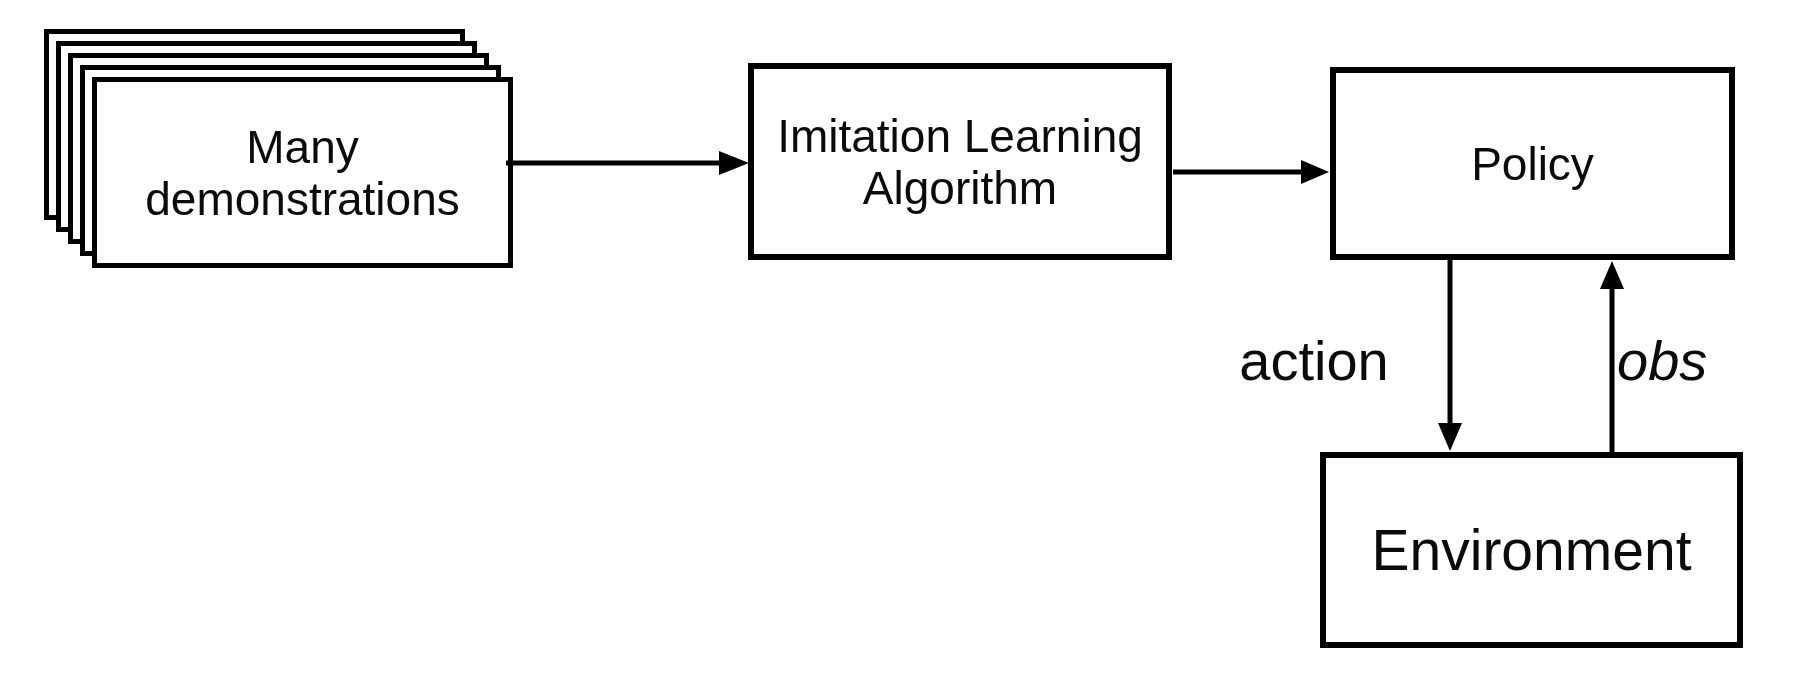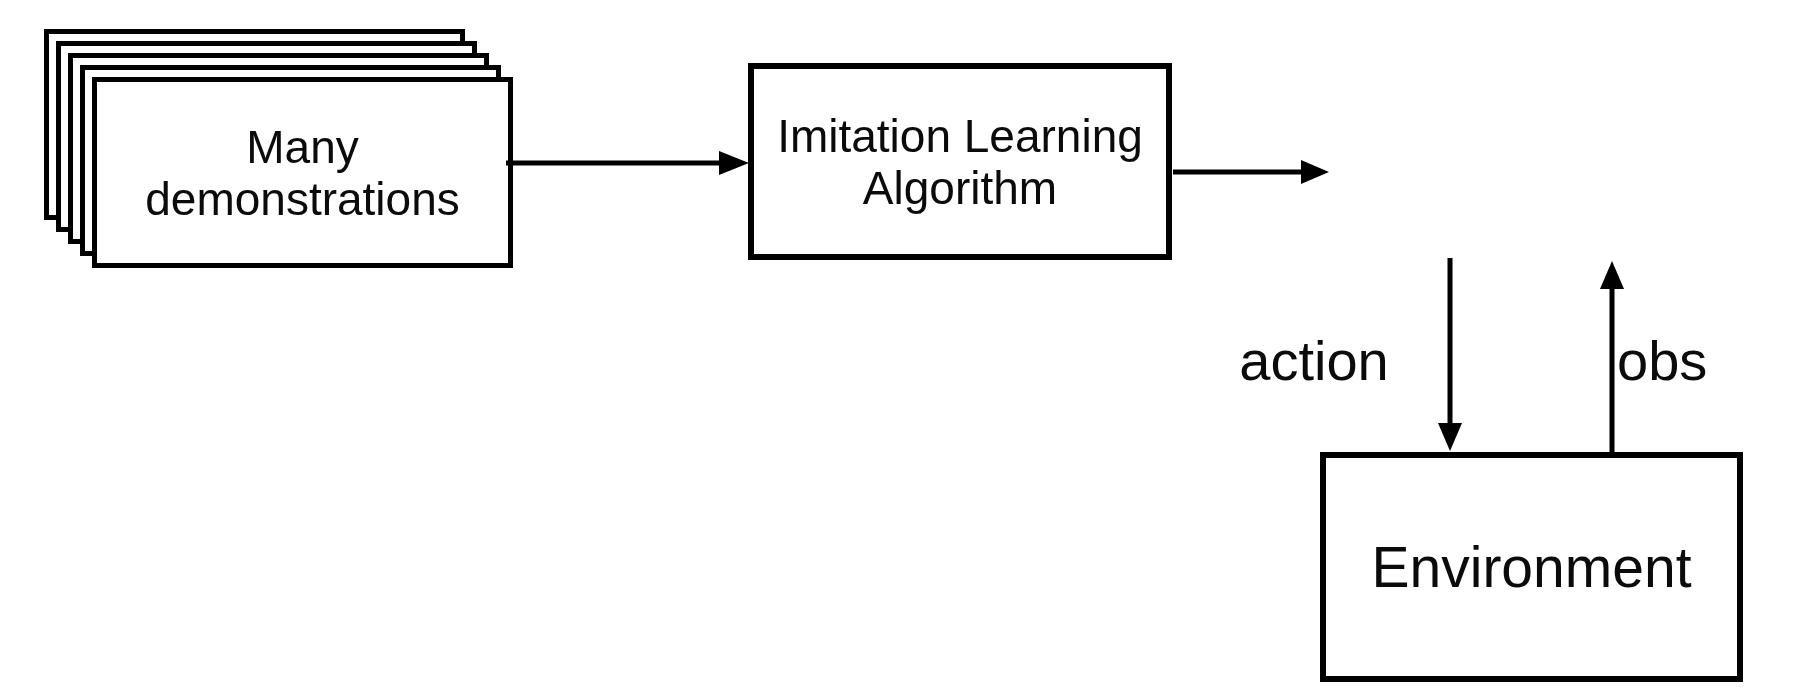--- a/index.html
+++ b/index.html
@@ -63,21 +63,21 @@
   .policy-box {
     left: 1330px;
     top: 67px;
     width: 405px;
     height: 193px;
   }
   .env-box {
     left: 1320px;
     top: 452px;
     width: 423px;
-    height: 230px;
+    height: 196px;
   }
   .env-box .box-label {
     font-size: 57px;
     line-height: 62px;
   }
   .edge-label {
     position: absolute;
     font-size: 56px;
     line-height: 58px;
     color: #0b0b0b;
@@ -86,20 +86,21 @@
   .action-label {
     left: 1190px;
     top: 332px;
     width: 248px;
     text-align: center;
   }
   .obs-label {
     left: 1617px;
     top: 332px;
     text-align: left;
+    font-style: italic;
   }
   .arrow-layer {
     position: absolute;
     left: 0;
     top: 0;
     width: 1804px;
     height: 696px;
     pointer-events: none;
   }
 </style>
@@ -114,20 +115,23 @@
   <div class="sheet" style="left:80px; top:65px;"></div>
 
   <div class="front-sheet">
     <div class="box-label">Many demonstrations</div>
   </div>
 
   <div class="node-box algo-box">
     <div class="box-label">Imitation Learning Algorithm</div>
   </div>
 
+  <div class="node-box policy-box">
+    <div class="box-label">Policy</div>
+  </div>
 
   <div class="node-box env-box">
     <div class="box-label">Environment</div>
   </div>
 
   <div class="edge-label action-label">action</div>
 
   <div class="edge-label obs-label">obs</div>
 
   <svg class="arrow-layer" viewBox="0 0 1804 696" xmlns="http://www.w3.org/2000/svg">

